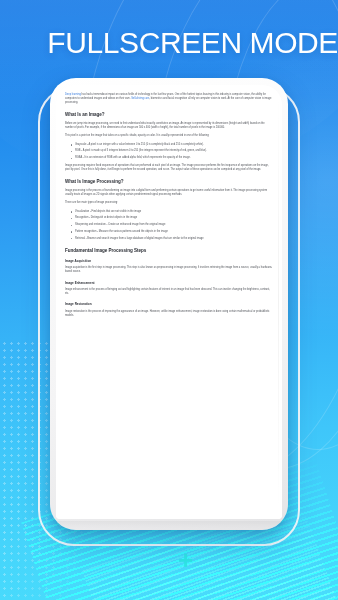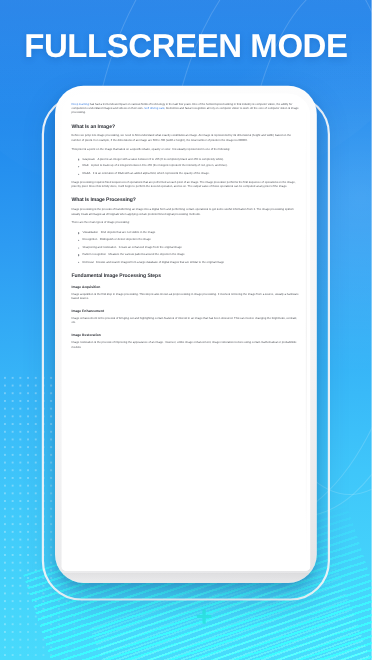--- a/index.html
+++ b/index.html
@@ -93,24 +93,24 @@
     line-height: 1;
     text-shadow: 0 0 6px rgba(60,255,255,0.5);
     pointer-events: none;
     user-select: none;
   }
 
   
   .headline {
     position: absolute;
     left: 0; right: 0; top: 26px;
-    text-align: center;
+    text-align: right;
     color: #ffffff;
     font-size: 30px;
-    font-weight: 700;
+    font-weight: 400;
     letter-spacing: -0.4px;
     font-family: "Liberation Sans", sans-serif;
     text-shadow: 0 2px 6px rgba(10,60,130,0.22);
     white-space: nowrap;
   }
 
   
   .outline-frame {
     position: absolute;
     left: 38px; top: 86px;

